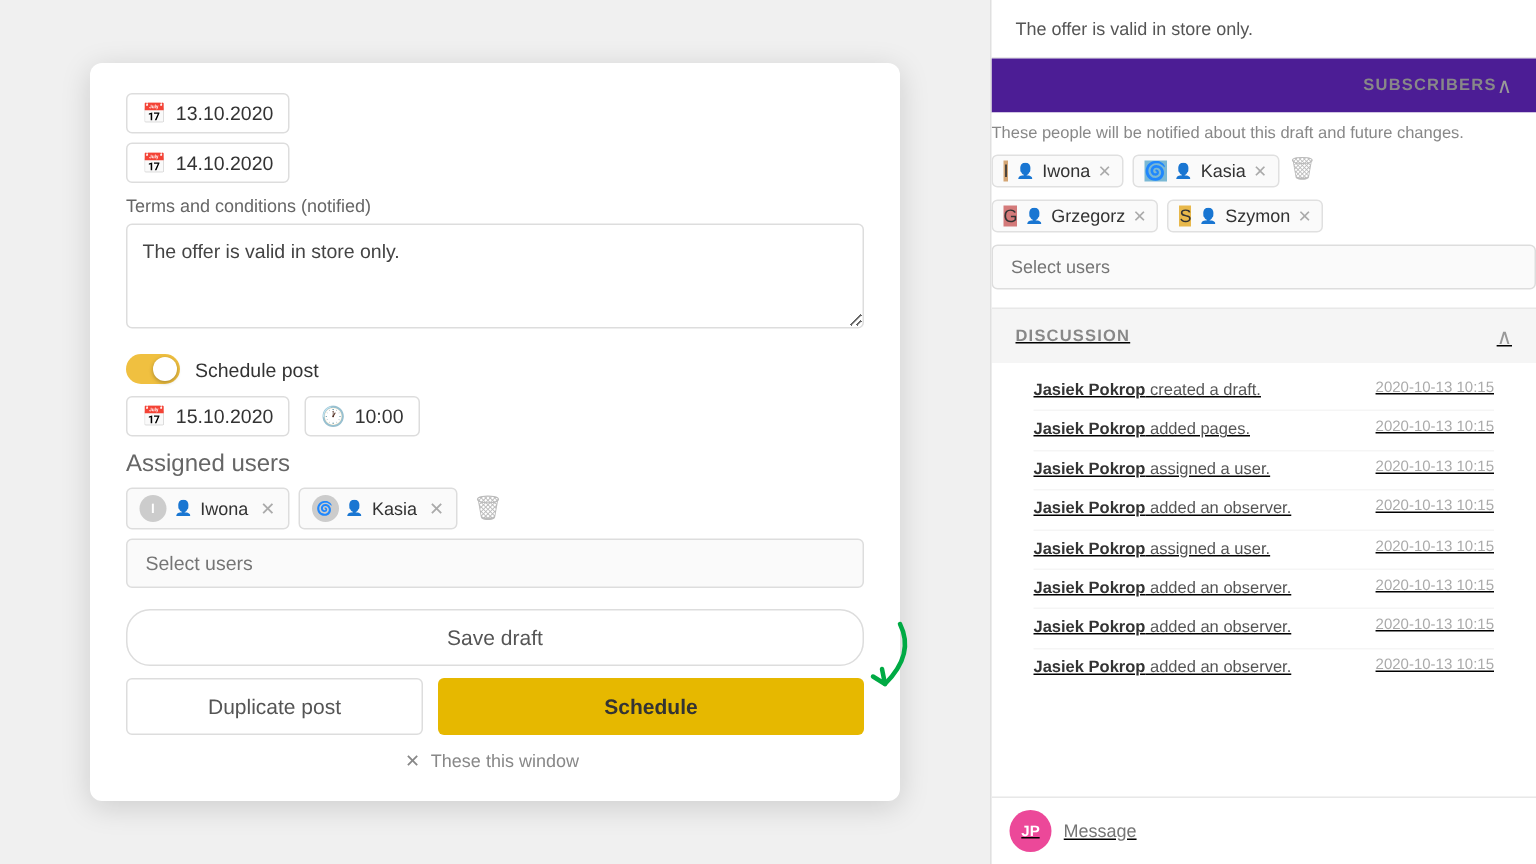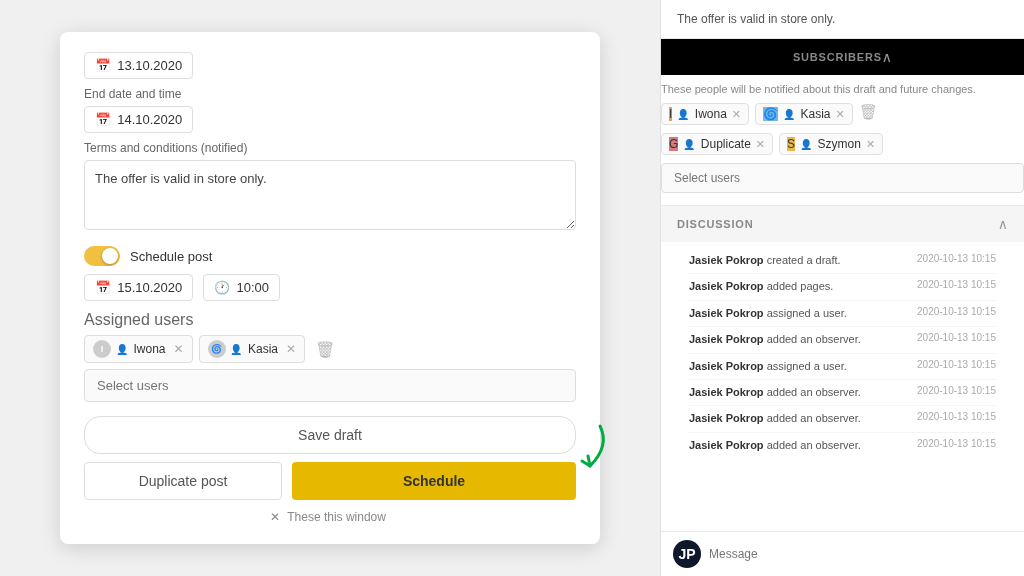--- a/index.html
+++ b/index.html
@@ -245,23 +245,23 @@
       font-size: 12px;
       color: #555;
       border-bottom: 1px solid #e8e8e8;
       background: #fff;
     }
 
     
     .section-header {
       display: flex;
       align-items: center;
-      justify-content: center;
+      justify-content: flex-end;
       padding: 10px 16px;
-      background: #000000;
+      background: #4c1d95;
     }
 
     .section-title {
       font-size: 11px;
       font-weight: 600;
       color: #888;
       letter-spacing: 0.8px;
       text-transform: uppercase;
     }
 
@@ -323,20 +323,21 @@
       color: #aaa;
       background: #fafafa;
     }
 
     
     .discussion-section {
       flex: 1;
       display: flex;
       flex-direction: column;
       overflow: hidden;
+      text-decoration: underline;
     }
 
     .discussion-header {
       display: flex;
       align-items: center;
       justify-content: space-between;
       padding: 10px 16px;
       background: #f5f5f5;
     }
 
@@ -385,25 +386,25 @@
       gap: 8px;
       padding: 8px 12px;
       background: #fff;
       border-top: 1px solid #e8e8e8;
     }
 
     .avatar-jp {
       width: 28px;
       height: 28px;
       border-radius: 50%;
-      background: #0f172a;
+      background: #ec4899;
       display: flex;
       align-items: center;
       justify-content: center;
-      font-size: 14px;
+      font-size: 10px;
       color: #fff;
       font-weight: bold;
       flex-shrink: 0;
     }
 
     .message-input {
       flex: 1;
       border: none;
       outline: none;
       font-size: 12px;
@@ -450,21 +451,20 @@
 
     
     <div class="date-row">
       <div class="date-field">
         <span class="icon">📅</span>
         <span>13.10.2020</span>
       </div>
     </div>
 
     
-    <div class="field-label">End date and time</div>
 
     
     <div class="date-row">
       <div class="date-field">
         <span class="icon">📅</span>
         <span>14.10.2020</span>
       </div>
     </div>
 
     
@@ -569,21 +569,21 @@
         <span class="remove-btn">✕</span>
       </div>
       <span class="trash-icon">🗑</span>
     </div>
 
     <div class="subscriber-tags-row">
 
       <div class="subscriber-tag">
         <div class="avatar-small grzegorz-avatar">G</div>
         <span class="user-icon">👤</span>
-        <span>Duplicate</span>
+        <span>Grzegorz</span>
         <span class="remove-btn">✕</span>
       </div>
 
       <div class="subscriber-tag">
         <div class="avatar-small szymon-avatar">S</div>
         <span class="user-icon">👤</span>
         <span>Szymon</span>
         <span class="remove-btn">✕</span>
       </div>
     </div>

